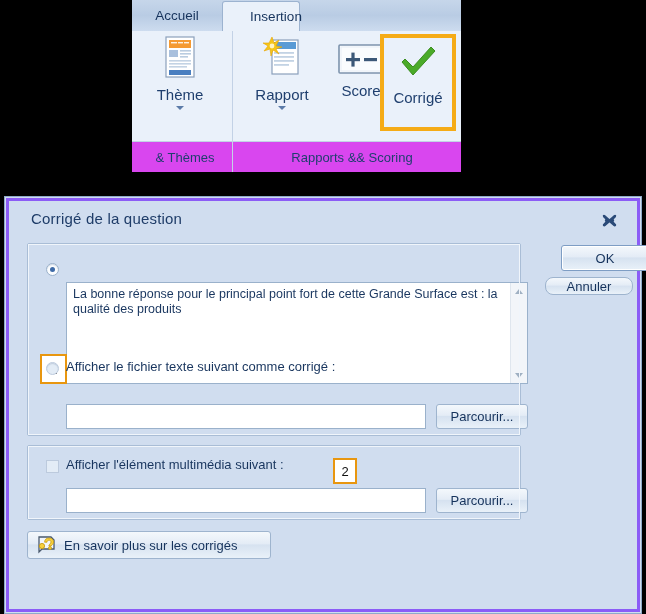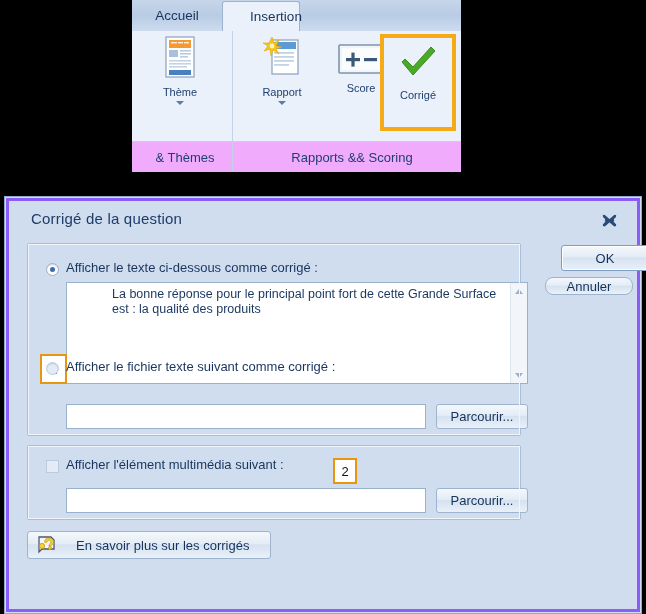--- a/index.html
+++ b/index.html
@@ -41,40 +41,40 @@
   #tab-insertion{left:90px;width:78px;padding-left:40px;}
   #tab-assistants{left:192px;width:90px;margin-top:39px;}
   #tab-more{left:276px;width:46px;}
 
   #ribbon-body{
     position:absolute;left:0;top:31px;width:329px;height:110px;
     background:#eaf1fa;
   }
   #ribbon-footer{
     position:absolute;left:0;top:141px;width:329px;height:31px;
-    background:#f0abfc;
+    background:#d946ef;
     border-top:1px solid #c3d2e6;
   }
   .grp-label{
     position:absolute;top:0;height:31px;line-height:31px;
     font-size:13px;color:#1f3f6e;text-align:center;
   }
   #grp-label-themes{left:-6px;width:118px;}
   #grp-label-rapports{left:120px;width:200px;}
   .grp-sep{
     position:absolute;top:4px;width:1px;height:160px;background:#c3d2e6;
   }
 
   .rb-item{
     position:absolute;top:4px;
     display:flex;flex-direction:column;align-items:center;
     font-size:13px;color:#1f3f6e;
   }
   .rb-icon{display:block;}
-  .rb-label{margin-top:4px;font-size:11px;color:#1f3f6e;white-space:nowrap;}
+  .rb-label{margin-top:4px;font-size:15px;color:#1f3f6e;white-space:nowrap;}
   .rb-caret{
     width:0;height:0;margin-top:3px;
     border-left:4px solid transparent;border-right:4px solid transparent;
     border-top:4px solid #5b7ba8;
   }
   #rb-theme{left:6px;width:84px;}
   #rb-rapport{left:108px;width:84px;}
   #rb-score{left:198px;width:62px;}
   #rb-corrige{left:250px;width:72px;top:5px;align-items:center;}
   #corrige-highlight{
@@ -146,21 +146,20 @@
 
   .textarea{
     position:absolute;background:#ffffff;
     border:1px solid #9ab1cb;box-sizing:border-box;
     overflow:hidden;
   }
   .textarea-content{
     position:absolute;left:6px;top:4px;right:20px;
     font-size:12.5px;color:#19365f;line-height:15px;
     white-space:pre-wrap;
-    margin-left:39px;
   }
   .scrollbar{
     position:absolute;right:0;top:0;width:16px;bottom:0;
     background:#f2f5f9;border-left:1px solid #dfe6ee;
   }
   .sb-btn{
     position:absolute;left:0;width:16px;height:16px;
     display:flex;align-items:center;justify-content:center;
   }
   .sb-up{top:0;} .sb-down{bottom:0;}
@@ -183,21 +182,21 @@
     cursor:pointer;
   }
   .btn.default{border-color:#7e9dc4;box-shadow:0 0 0 1px #ffffff inset;margin-left:16px;}
 
   #btn-ok{left:536px;top:44px;width:88px;height:26px;}
   #btn-cancel{left:536px;top:76px;width:88px;height:18px;border-radius:8px;}
   #btn-browse-1{left:408px;top:160px;width:92px;height:25px;}
   #btn-browse-2{left:408px;top:42px;width:92px;height:25px;}
   #btn-learnmore{left:18px;top:330px;width:244px;height:28px;
     justify-content:flex-start;padding-left:8px;}
-  #btn-learnmore .lm-label{margin-left:20px;}
+  #btn-learnmore .lm-label{margin-left:8px;}
 
   .badge{
     position:absolute;background:#ffffff;
     border:2px solid #e8960f;box-sizing:border-box;
     display:flex;align-items:center;justify-content:center;
     font-size:13px;color:#111111;font-weight:500;
   }
   #badge-1{left:12px;top:110px;width:27px;height:30px;}
   #badge-2{left:305px;top:12px;width:24px;height:26px;}
 </style>
@@ -307,21 +306,20 @@
       <svg width="15" height="14" viewBox="0 0 15 14">
         <path d="M2 2 L6 6.5 L2 11 M13 2 L9 6.5 L13 11 M4 6.5 H11" stroke="#2a4a78" stroke-width="2.4" fill="none" stroke-linecap="round"></path>
         <path d="M2.5 2.5 L12.5 11 M12.5 2.5 L2.5 11" stroke="#2a4a78" stroke-width="2.6" stroke-linecap="round"></path>
       </svg>
     </div>
   </div>
 
   <div class="groupbox" id="group-text">
 
     <div class="radio checked" style="left:18px;top:19px;"></div>
-    <div class="ctl-label" style="left:38px;top:16px;">Afficher le texte ci-dessous comme corrigé :</div>
 
     <div class="textarea" style="left:38px;top:38px;width:462px;height:102px;">
       <div class="textarea-content">La bonne réponse pour le principal point fort de cette Grande Surface est : la qualité des produits</div>
       <div class="scrollbar">
         <div class="sb-btn sb-up">
               <span class="sb-arrow up"></span>
             </div>
         <div class="sb-btn sb-down">
               <span class="sb-arrow down"></span>
             </div>

